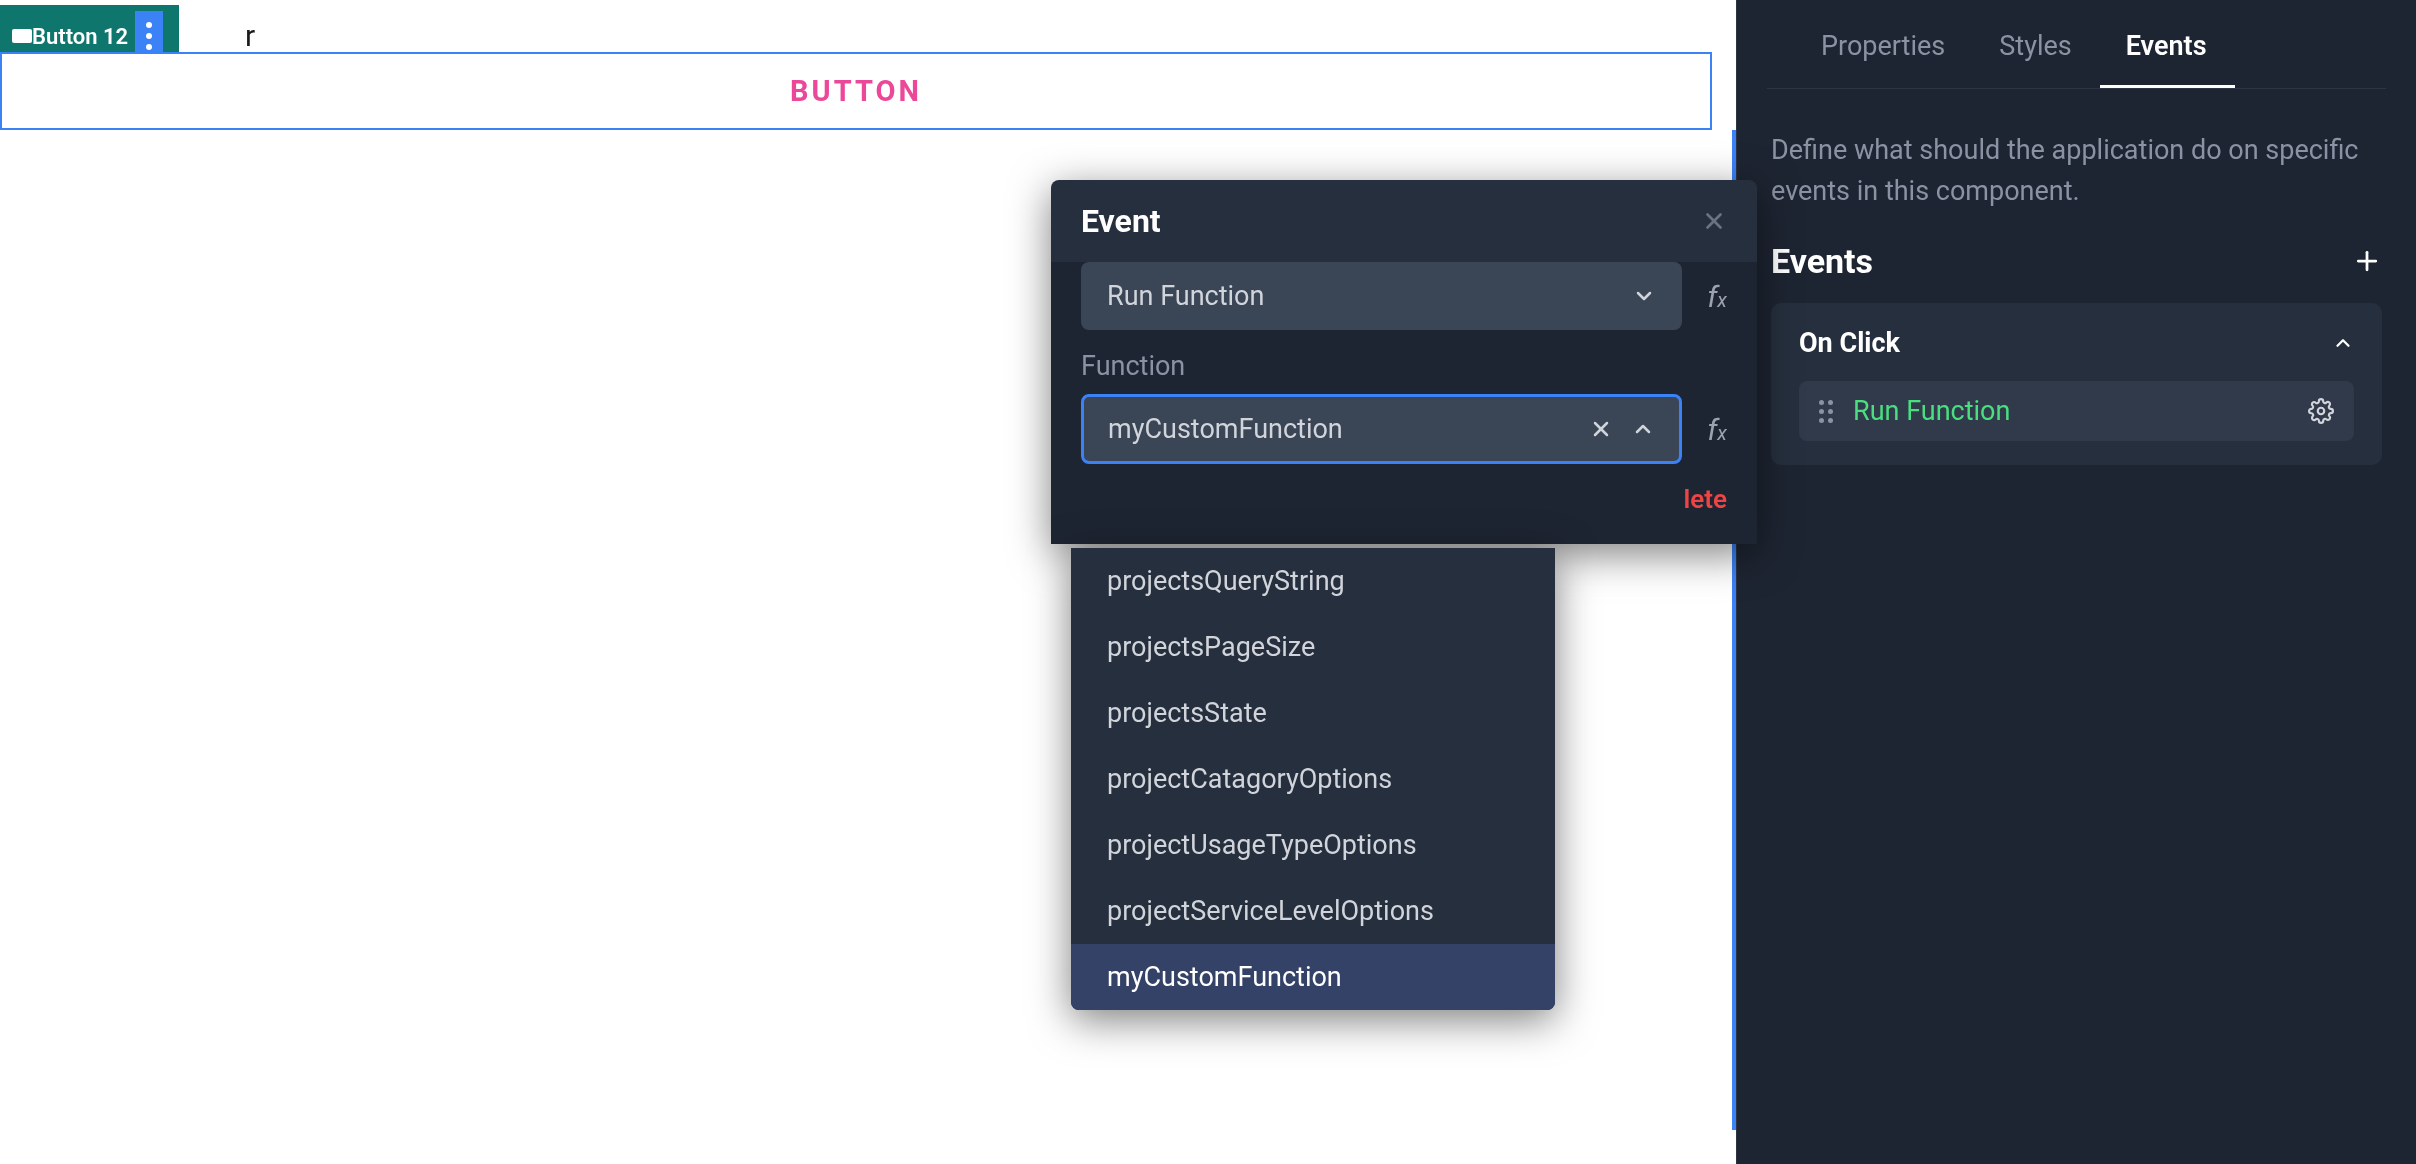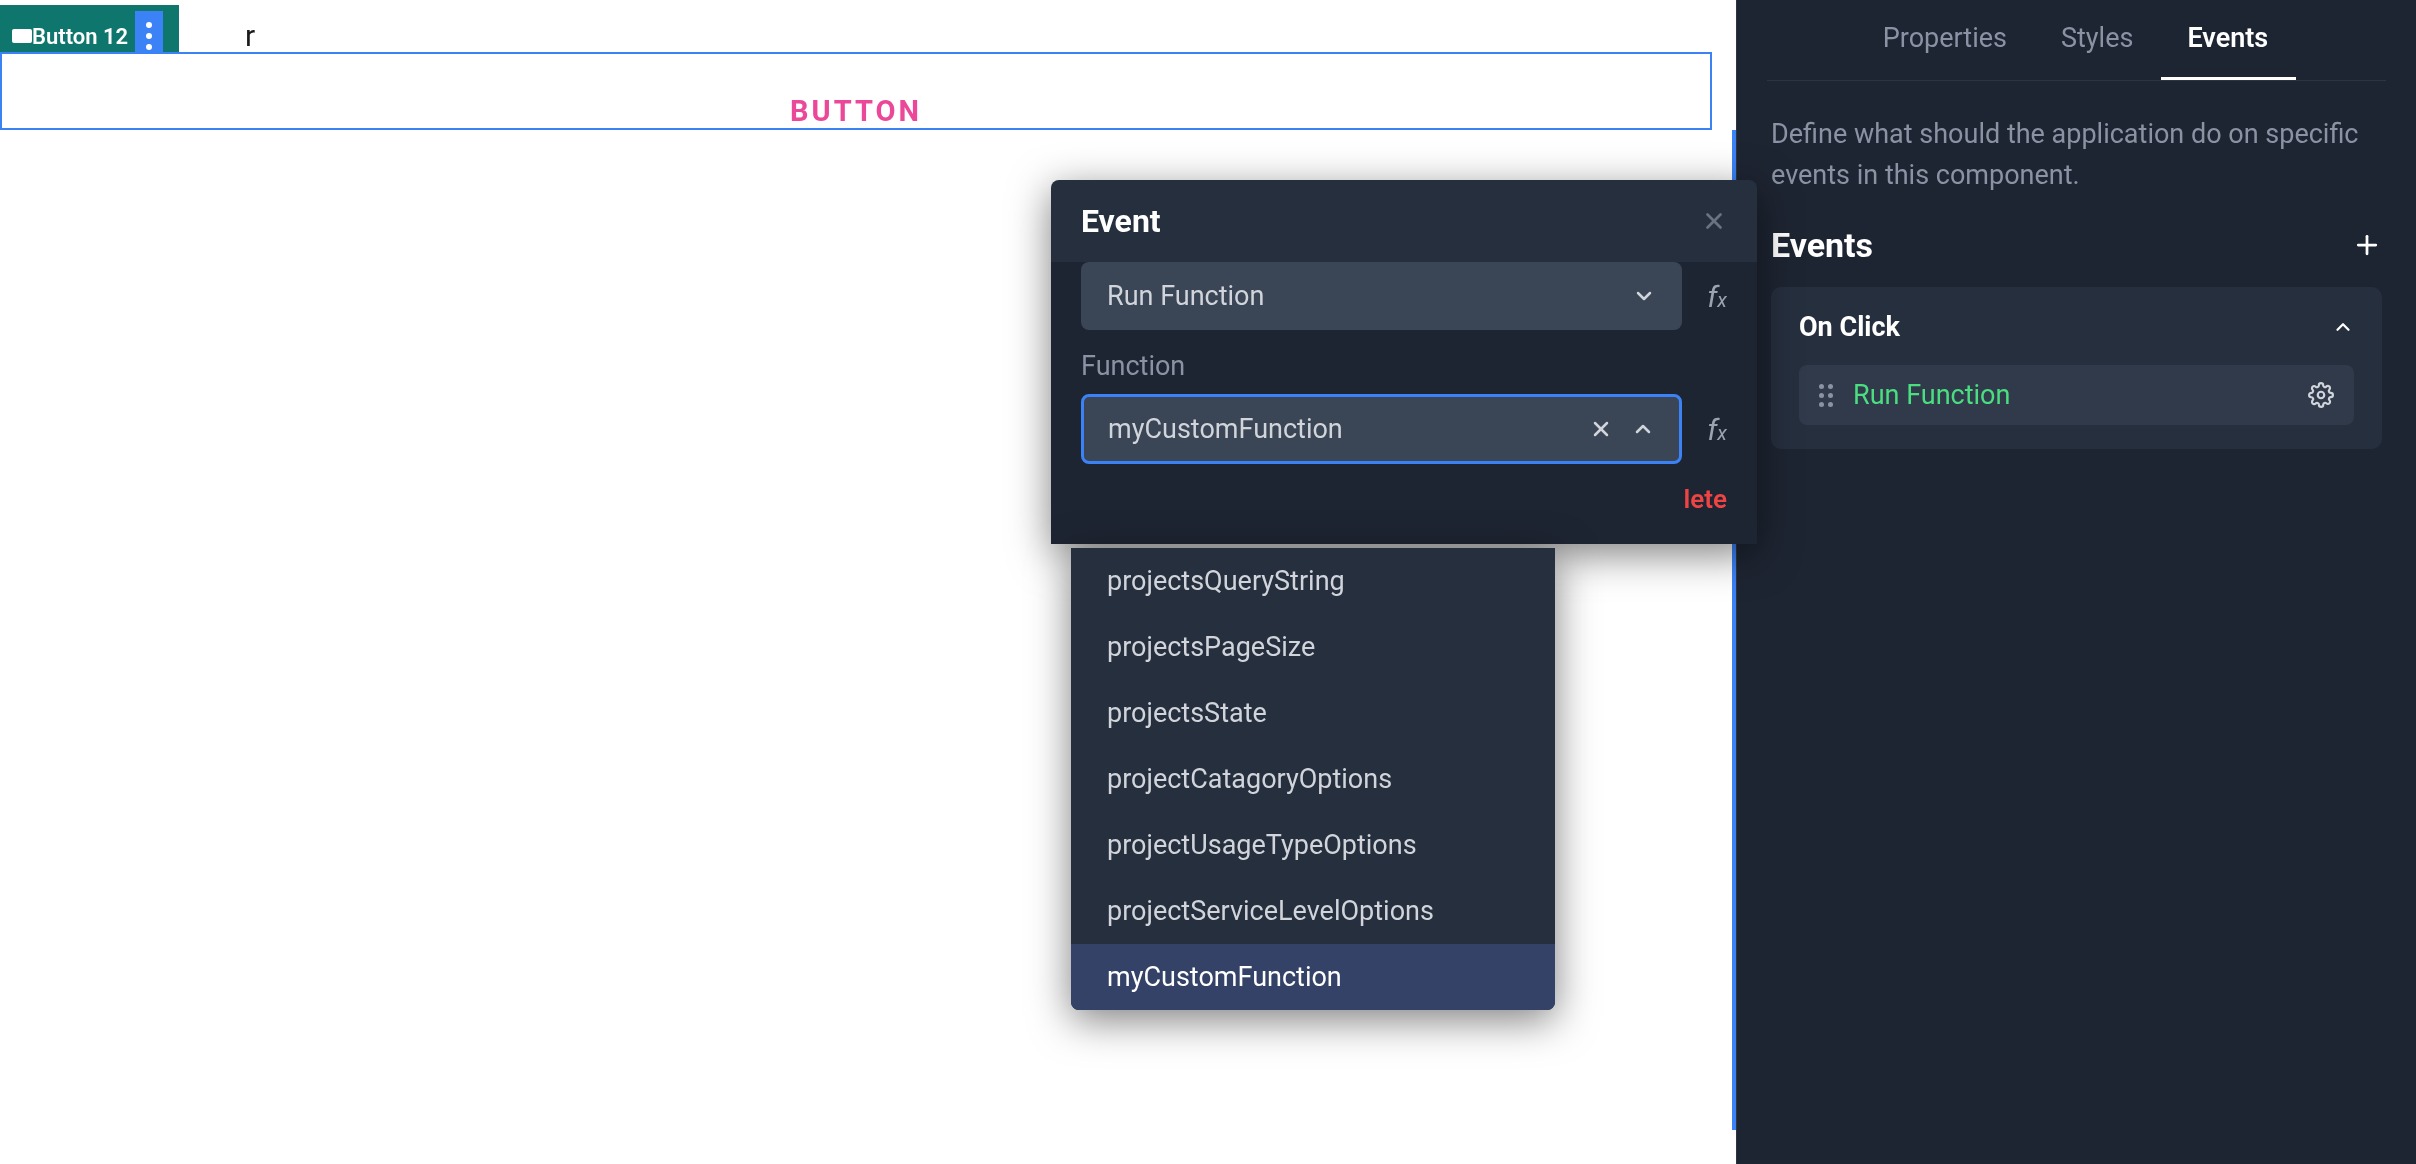--- a/index.html
+++ b/index.html
@@ -69,21 +69,21 @@
       color: #1a1a1a;
     }
     .selected-button {
       position: absolute;
       left: 0;
       top: 52px;
       width: 1712px;
       height: 78px;
       border: 2px solid #3b82f6;
       display: flex;
-      align-items: flex-end;
+      align-items: center;
       justify-content: center;
       background: #ffffff;
     }
     .selected-button .label {
       color: #ec4899;
       font-size: 29px;
       font-weight: 700;
       letter-spacing: 3px;
     }
     .main-frame-border {
@@ -105,22 +105,21 @@
       height: 100%;
       background: #1e2532;
       color: #d1d5db;
       border-left: 1px solid #2d3544;
     }
     .tabs {
       display: flex;
       gap: 0;
       padding: 0px 28px 0 28px;
       border-bottom: 1px solid #2d3544;
-      margin: 8px 30px;
-      justify-content: center;
+      margin: 16px 30px;
     }
     .tab {
       padding: 14px 28px 22px 26px;
       font-size: 27px;
       color: #8b92a3;
       cursor: pointer;
       border-bottom: 4px solid transparent;
     }
     .tab.active {
       color: #ffffff;

